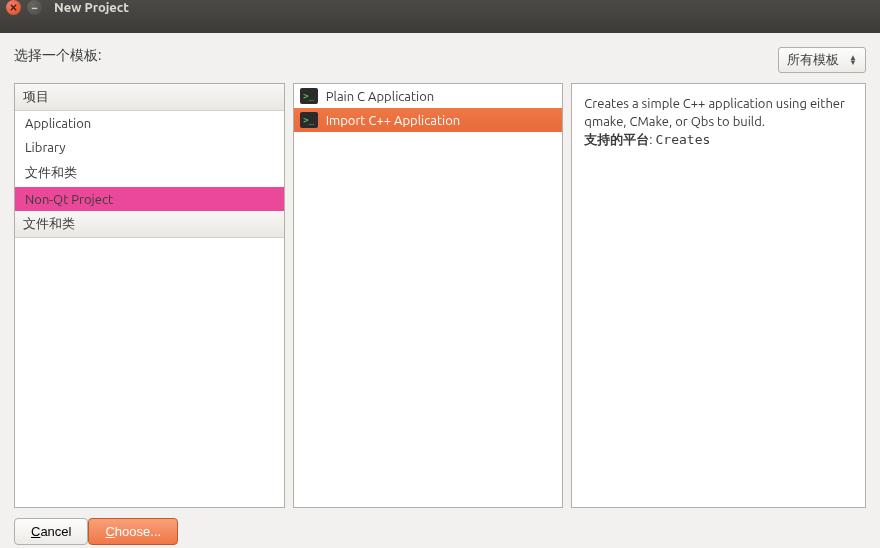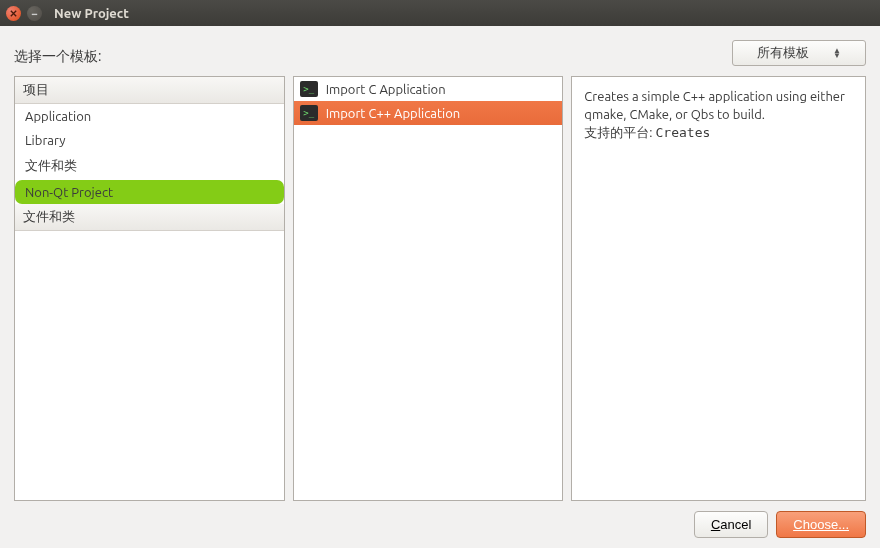--- a/index.html
+++ b/index.html
@@ -6,24 +6,24 @@
 body {
   font-family: "Ubuntu", "Liberation Sans", sans-serif;
   font-size: 13px;
   background: #f2f1f0;
   color: #3c3c3c;
   width: 880px;
   height: 548px;
   overflow: hidden;
 }
 .titlebar {
-  height: 26px;
+  height: 33px;
   background: linear-gradient(to bottom, #4b4a46, #3c3b37);
   display: flex;
-  align-items: center;
+  align-items: flex-start;
   padding: 0 6px;
   gap: 6px;
 }
 .titlebar .win-btn {
   width: 15px;
   height: 15px;
   border-radius: 50%;
   display: flex;
   align-items: center;
   justify-content: center;
@@ -39,32 +39,32 @@
 }
 .content {
   padding: 14px 14px 10px 14px;
   height: calc(100% - 26px);
   display: flex;
   flex-direction: column;
 }
 .top-row {
   display: flex;
   justify-content: space-between;
-  align-items: flex-end;
+  align-items: flex-start;
   margin-bottom: 10px;
 }
 .top-row .label { font-size: 14px; }
 .dropdown {
   border: 1px solid #b2aea8;
   border-radius: 3px;
   background: linear-gradient(to bottom, #fdfdfc, #ecebe7);
-  padding: 3px 24px;
-  display: flex;
-  align-items: center;
-  gap: 24px;
+  padding: 3px 8px;
+  display: flex;
+  align-items: center;
+  gap: 10px;
   font-size: 13px;
   margin-left: 8px;
 }
 .dropdown .arrows {
   display: flex;
   flex-direction: column;
   line-height: 5px;
   font-size: 8px;
   color: #555;
 }
@@ -89,22 +89,21 @@
   padding: 4px 8px;
   font-size: 13px;
   color: #3c3c3c;
 }
 .cat-item {
   padding: 5px 10px;
   font-size: 13px;
   cursor: default;
 }
 .cat-item.selected {
-  background: #84cc16;
-  border-radius: 7px;
+  background: #ec4899;
 }
 .tpl-item {
   display: flex;
   align-items: center;
   gap: 8px;
   padding: 4px 6px;
   font-size: 13px;
 }
 .tpl-item.selected {
   background: linear-gradient(to bottom, #f07746, #e96b3a);
@@ -118,41 +117,39 @@
   display: flex;
   align-items: center;
   justify-content: center;
   font-family: monospace;
   font-size: 9px;
   color: #6fdc6f;
   flex-shrink: 0;
 }
 .desc p { margin-bottom: 1px; line-height: 1.4; }
 .desc .platforms { font-size: 13px; }
-.desc .platforms b { font-weight: normal; }
+.desc .platforms b { font-weight: bold; }
 .desc .platforms .mono { font-family: monospace; }
 .buttons {
   display: flex;
-  justify-content: flex-end;
-  gap: 8px;
+  justify-content: flex-start;
   margin-top: 10px;
 }
 .btn {
   border: 1px solid #b2aea8;
   border-radius: 4px;
   padding: 5px 16px;
   font-size: 13px;
   background: linear-gradient(to bottom, #fdfdfc, #ecebe7);
   cursor: default;
 }
 .btn.primary {
   background: linear-gradient(to bottom, #f8a07a, #f07746);
   border-color: #c05928;
   color: #fff;
-  text-decoration: underline;
 }
 .btn .ul { text-decoration: underline; }
 </style>
 </head>
 <body>
 
 <div class="titlebar">
   <div class="win-btn close-btn">
     <svg viewBox="0 0 10 10">
         <path d="M2 2 L8 8 M8 2 L2 8" stroke="#4a1a0a" stroke-width="1.5"></path>
@@ -186,21 +183,21 @@
       <div class="cat-item">Application</div>
       <div class="cat-item">Library</div>
       <div class="cat-item">文件和类</div>
       <div class="cat-item selected">Non-Qt Project</div>
       <div class="cat-header">文件和类</div>
     </div>
 
     <div class="panel templates">
       <div class="tpl-item">
         <div class="tpl-icon">&gt;_</div>
-        <span>Import C Application</span>
+        <span>Plain C Application</span>
       </div>
       <div class="tpl-item selected">
         <div class="tpl-icon">&gt;_</div>
         <span>Import C++ Application</span>
       </div>
     </div>
 
     <div class="panel desc">
       <p>Creates a simple C++ application using either qmake, CMake, or Qbs to build.</p>
       <div class="platforms">

